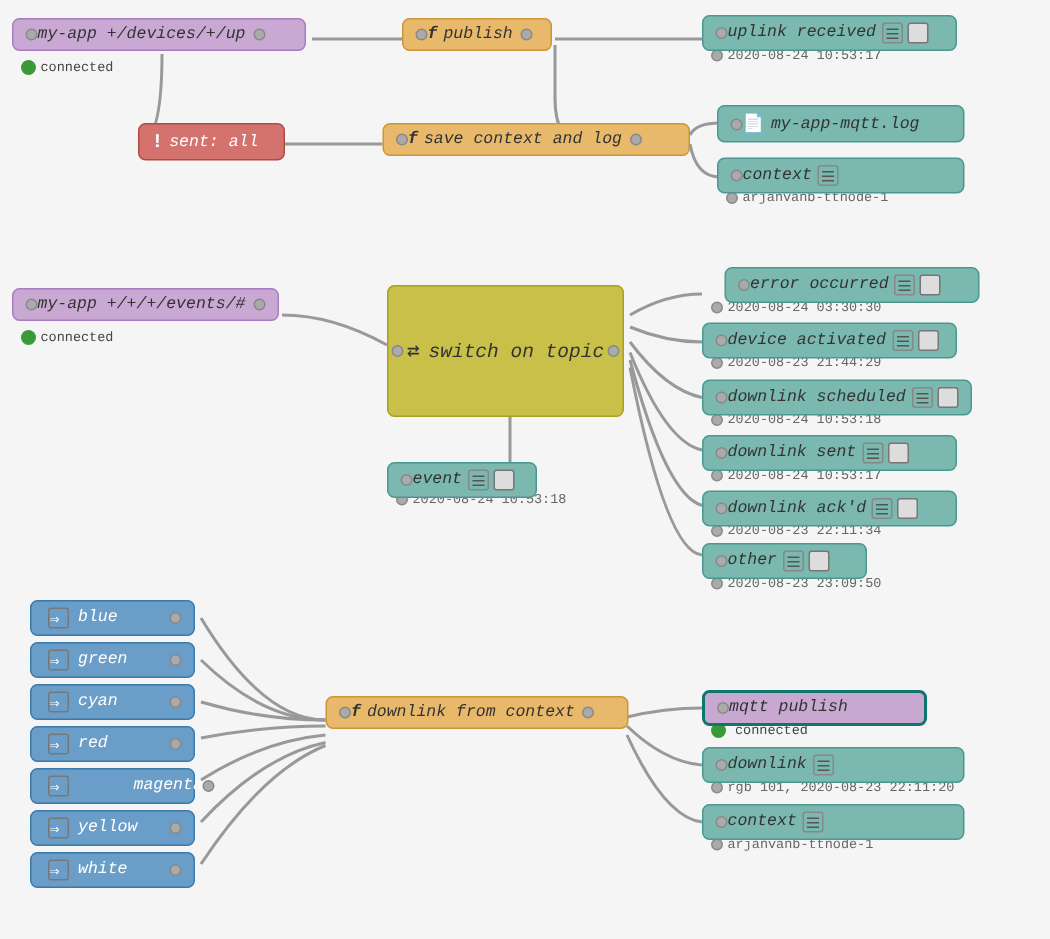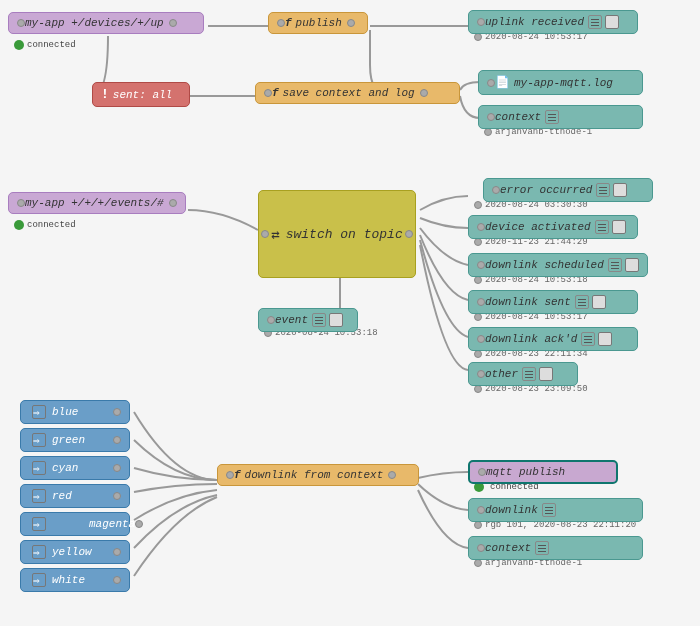--- a/index.html
+++ b/index.html
@@ -278,21 +278,21 @@
     <span class="node-label">device activated</span>
     <div class="icon-menu">
         <span></span>
         <span></span>
         <span></span>
       </div>
     <div class="icon-box"></div>
   </div>
   <div style="position:absolute; left:474px; top:237px; display:flex; align-items:center; gap:3px;">
     <div class="port-small" style="background:#aaa;"></div>
-    <span style="font-size:9px; color:#666;">2020-11-23 21:44:29</span>
+    <span style="font-size:9px; color:#666;">2020-08-23 21:44:29</span>
   </div>
 
   <div class="node node-teal" style="left:468px; top:253px; width:180px;">
     <div class="port-small"></div>
     <span class="node-label">downlink scheduled</span>
     <div class="icon-menu">
         <span></span>
         <span></span>
         <span></span>
       </div>

